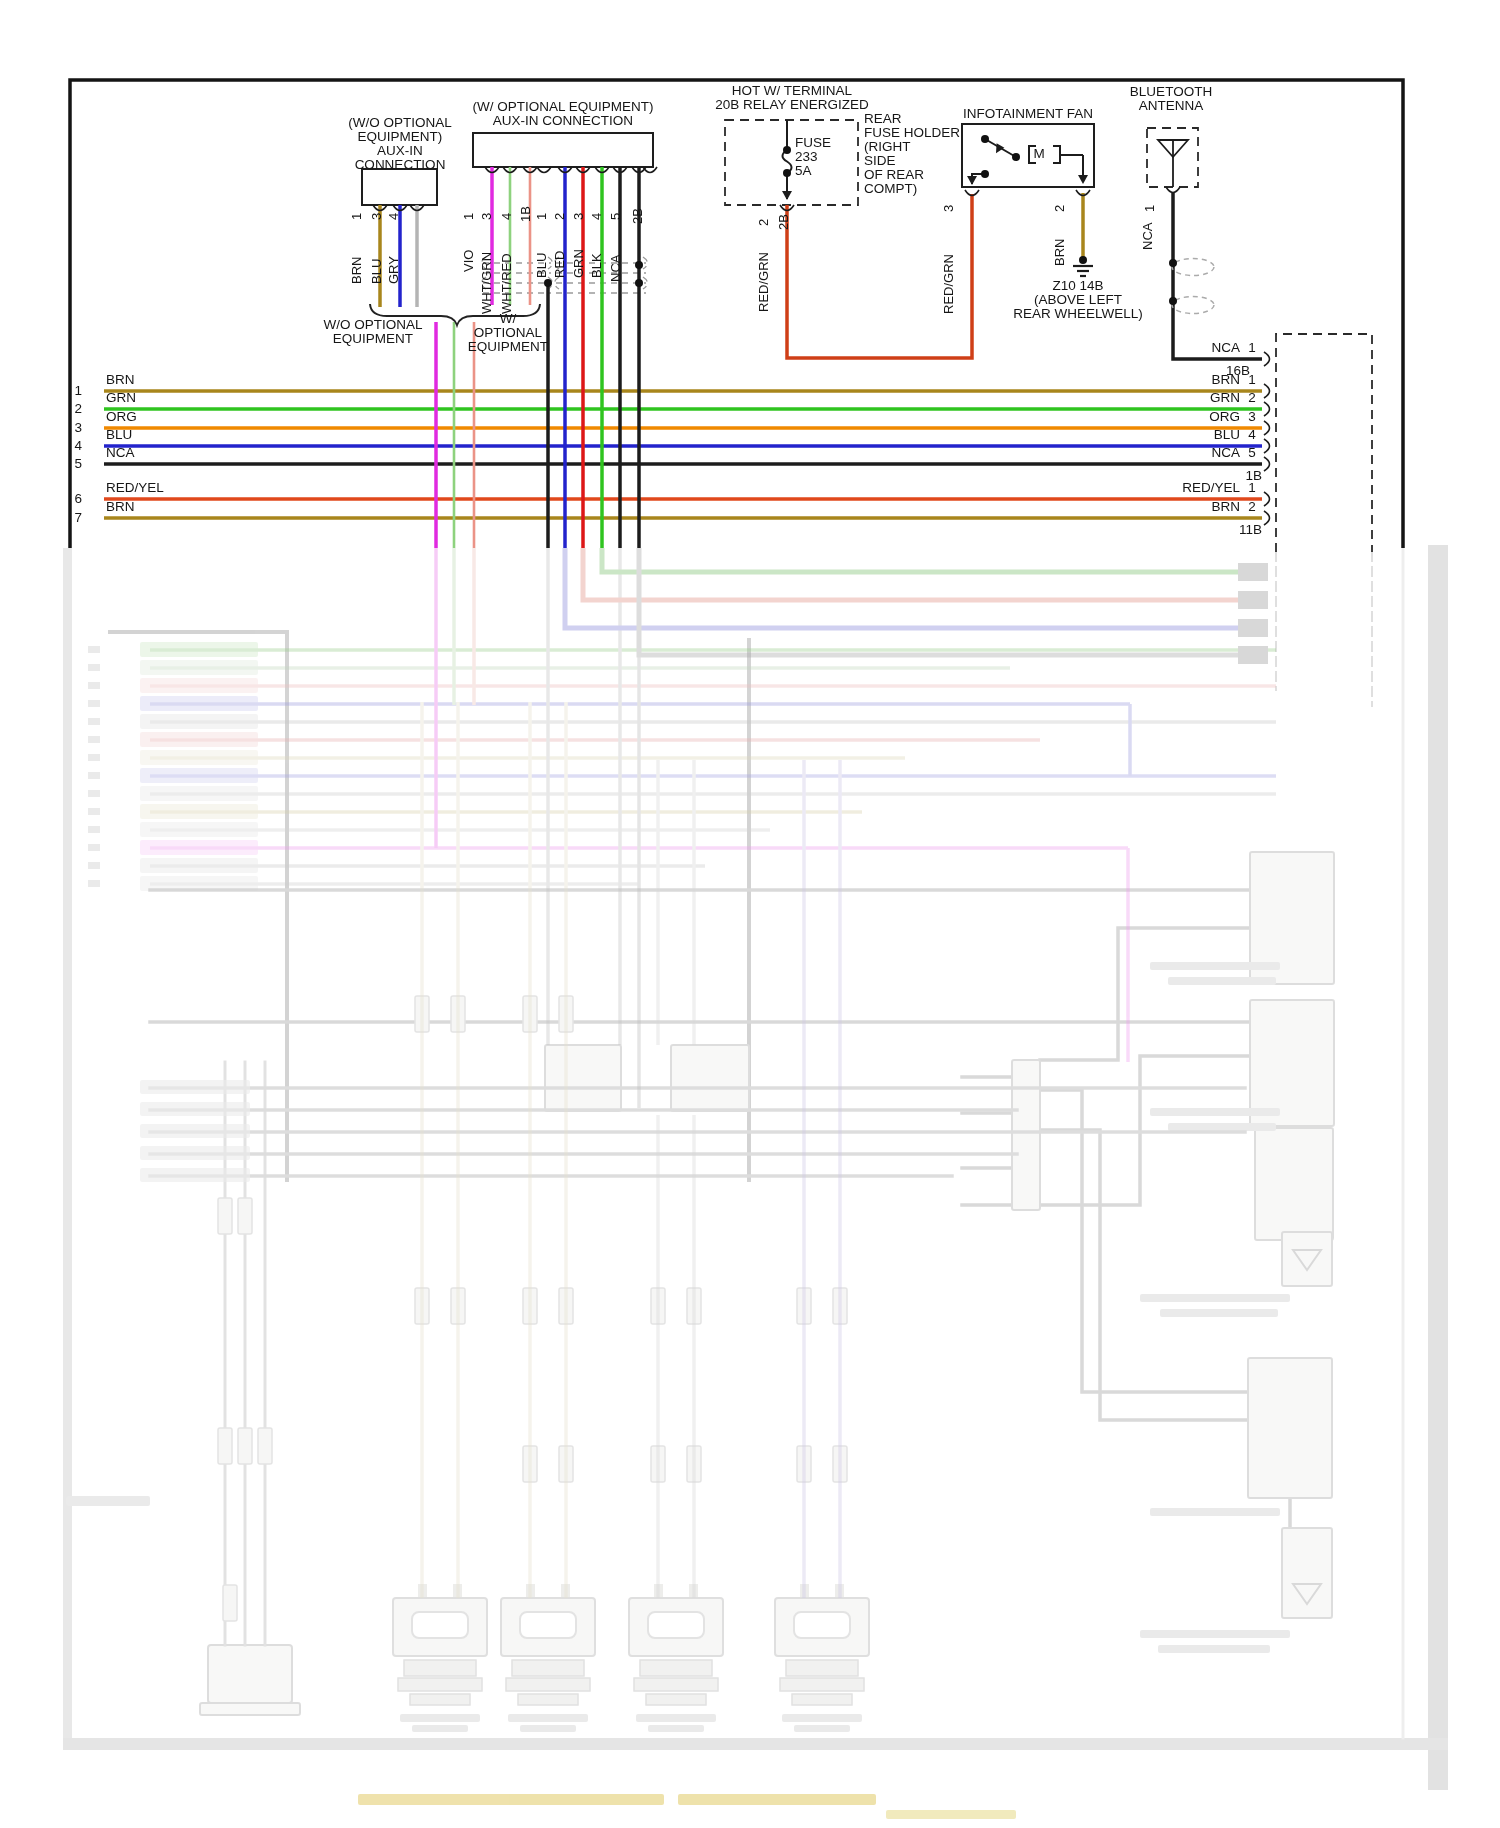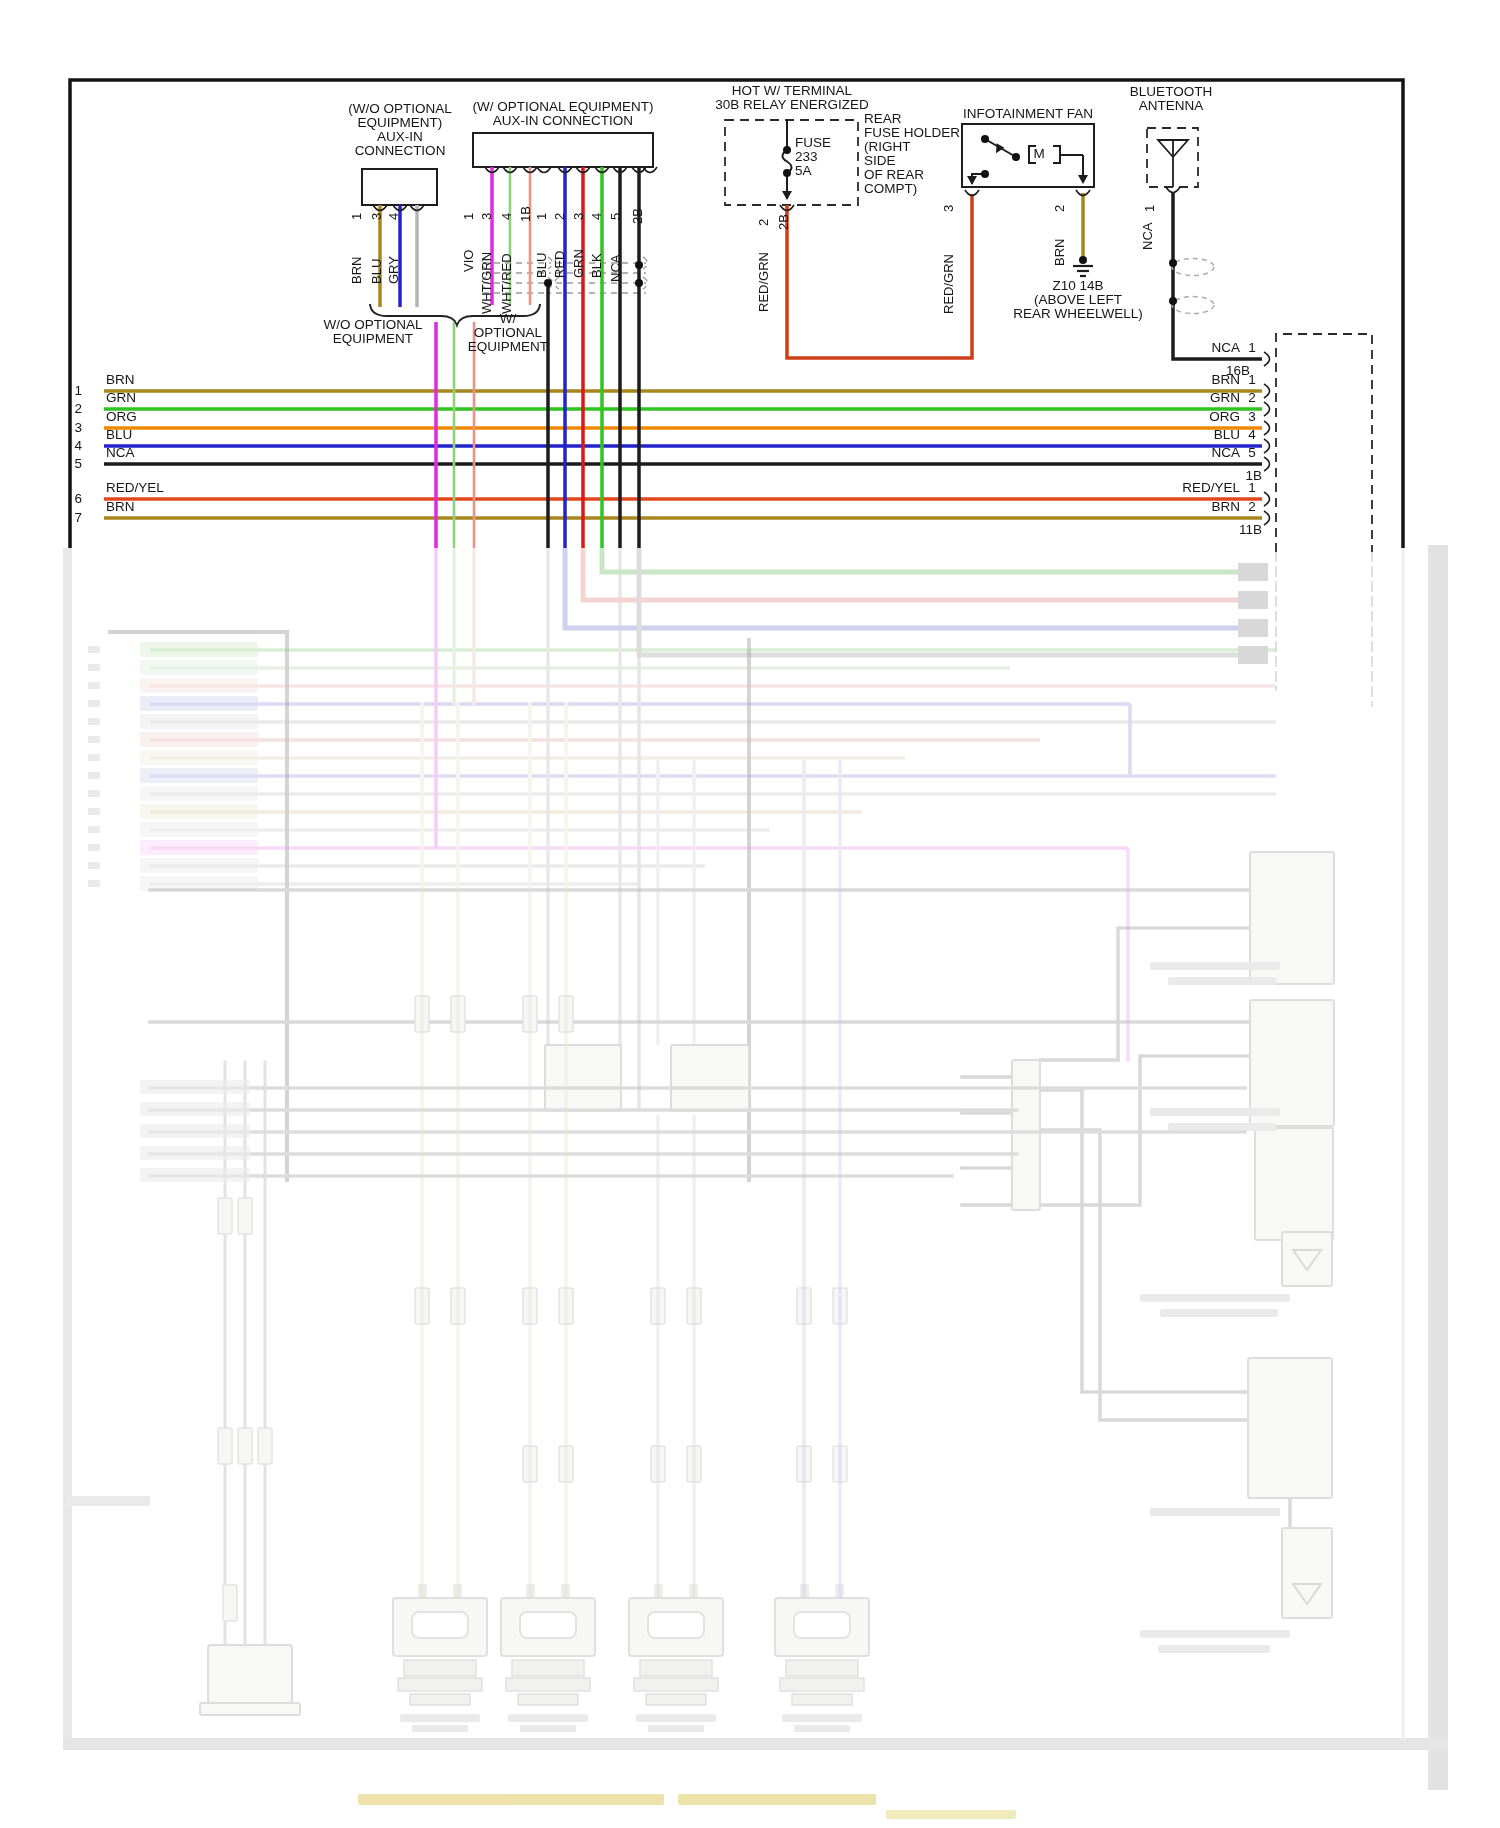--- a/index.html
+++ b/index.html
@@ -333,28 +333,28 @@
         <circle cx="1173" cy="263" r="4"></circle>
         <circle cx="1173" cy="301" r="4"></circle>
       </g>
     <g id="g-arrows" fill="#1c1c1c">
         <polygon points="782,191 792,191 787,200"></polygon>
         <polygon points="967,176 977,176 972,185"></polygon>
         <polygon points="1078,175 1088,175 1083,184"></polygon>
       </g>
   </svg>
 
-  <div class="lab tc" style="left:320px;top:102px;width:160px">(W/O OPTIONAL
+  <div class="lab tc" style="left:320px;top:116px;width:160px">(W/O OPTIONAL
 EQUIPMENT)
 AUX-IN
 CONNECTION</div>
   <div class="lab tc" style="left:443px;top:100px;width:240px">(W/ OPTIONAL EQUIPMENT)
 AUX-IN CONNECTION</div>
   <div class="lab tc" style="left:700px;top:84px;width:184px">HOT W/ TERMINAL
-30B RELAY ENERGIZED</div>
+20B RELAY ENERGIZED</div>
   <div class="lab" style="left:795px;top:136px">FUSE
 233
 5A</div>
   <div class="lab" style="left:864px;top:112px">REAR
 FUSE HOLDER
 (RIGHT
 SIDE
 OF REAR
 COMPT)</div>
   <div class="lab tc" style="left:948px;top:107px;width:160px">INFOTAINMENT FAN</div>

